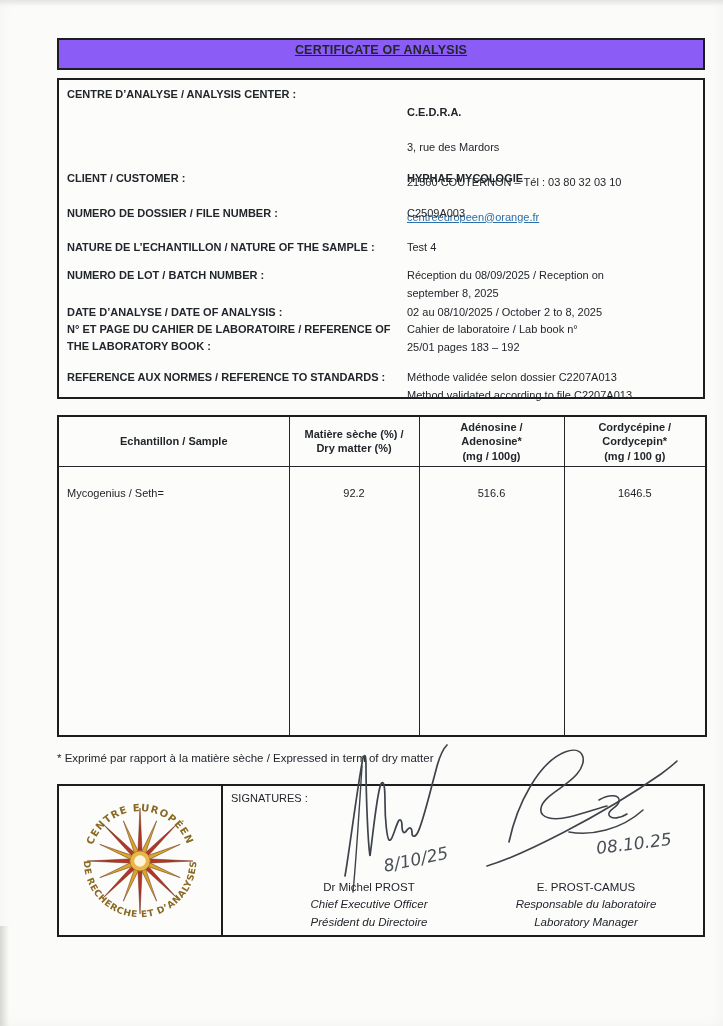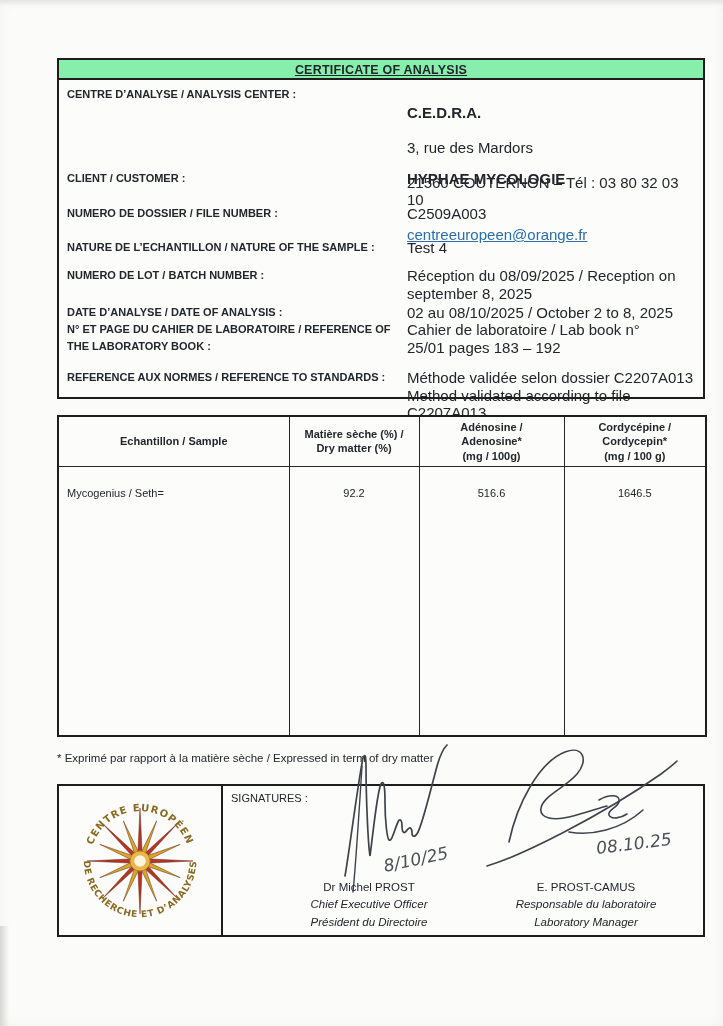--- a/index.html
+++ b/index.html
@@ -7,30 +7,30 @@
   body { font-family:"Liberation Sans","DejaVu Sans",sans-serif; color:#22262b; }
   .page { position:relative; width:723px; height:1026px; background:#fbfbf9; overflow:hidden;
           box-shadow:inset 0 0 14px rgba(0,0,0,0.04); }
   .scan-top { position:absolute; top:0; left:0; right:0; height:6px;
           background:linear-gradient(#e4e5e2,rgba(255,255,255,0)); }
   .scan-corner { position:absolute; left:0; bottom:0; width:9px; height:100px;
           background:linear-gradient(to right,#d6d6d2,rgba(255,255,255,0)); }
 
   
   .title-box { position:absolute; left:57px; top:38px; width:648px; height:32px;
-          border:2px solid #1d1d1d; background:#86efac; text-align:center;margin-top:20px; }
+          border:2px solid #1d1d1d; background:#8b5cf6; text-align:center; }
   .title-box span { display:inline-block; line-height:20px; font-size:12.5px; font-weight:bold;
           text-decoration:underline; letter-spacing:.2px; }
 
   
   .info-box { position:absolute; left:57px; top:78px; width:648px; height:321px;
           border:2px solid #1d1d1d; background:#fcfcfb; }
   .irow { position:absolute; left:8px; right:4px; display:flex; align-items:flex-start; }
   .ilabel { width:340px; font-weight:bold; font-size:11px; line-height:17px; flex:none; }
-  .ivalue { flex:1; font-size:15px; line-height:17.5px; white-space:pre-line; }
+  .ivalue { flex:1; font-size:11px; line-height:17.5px; white-space:pre-line; }
   .addr-name { font-weight:bold; }
   .email-link { color:#2b6ea8; text-decoration:underline; cursor:pointer; }
 
   
   .results { position:absolute; left:57px; top:415px; width:648px; height:322px;
           border-collapse:collapse; table-layout:fixed; background:#fcfcfb; }
   .results th, .results td { border:1.3px solid #24262a; font-size:11px; }
   .results { border:2px solid #1d1d1d; }
   .results thead th { height:50px; font-weight:bold; text-align:center; vertical-align:middle;
           white-space:pre-line; line-height:14.5px; }

